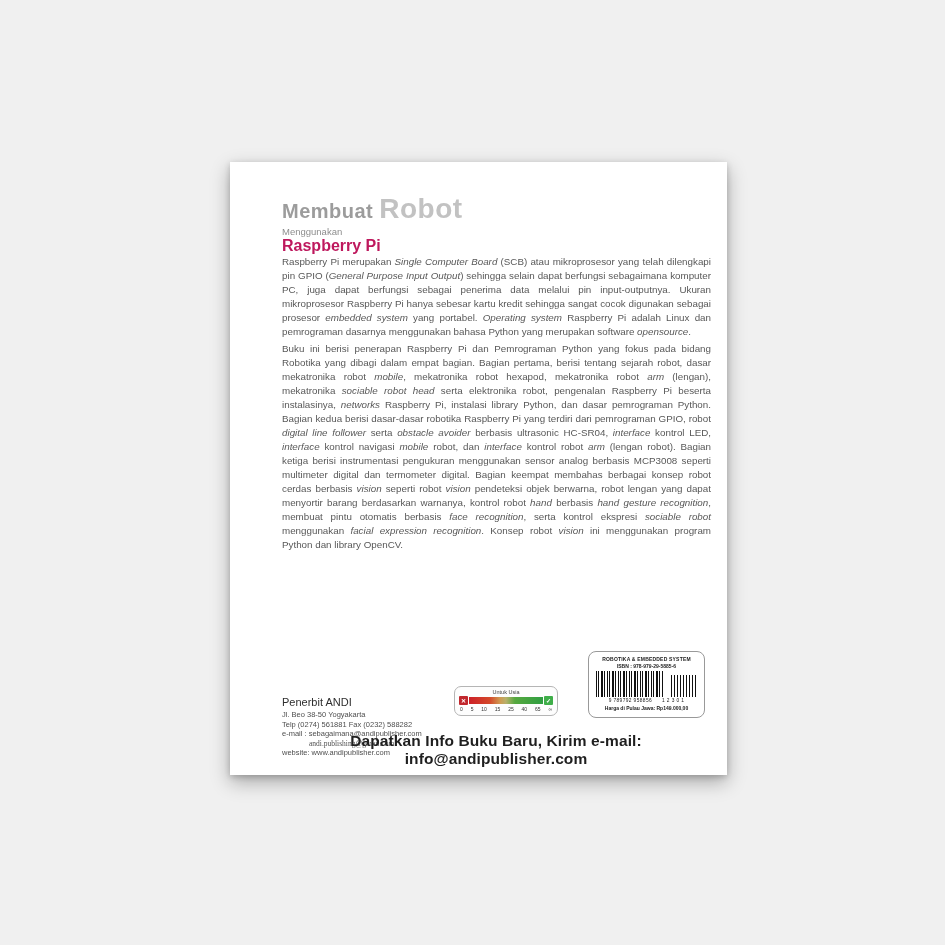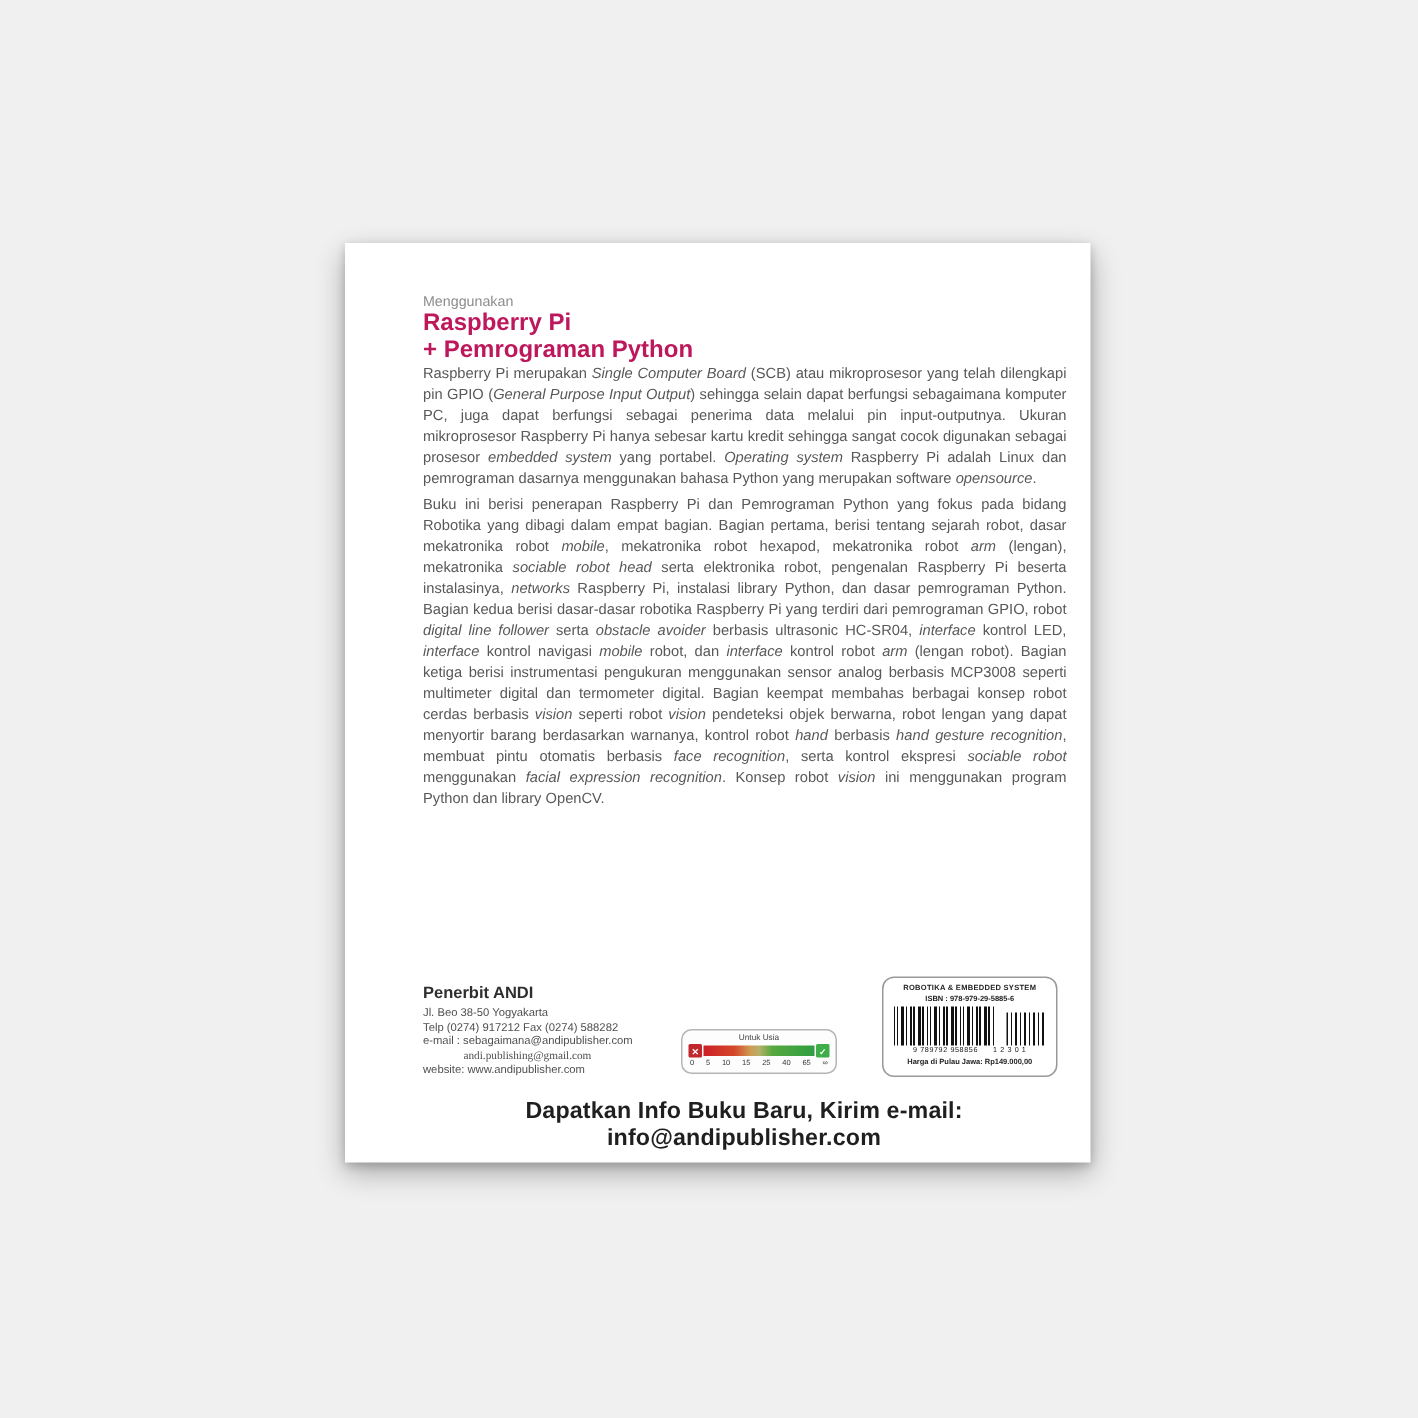--- a/index.html
+++ b/index.html
@@ -13,21 +13,21 @@
   .t-membuat{font-size:20px;font-weight:600;color:#9c9c9c;letter-spacing:.5px;}
   .t-robot{font-size:28px;font-weight:700;color:#c2c2c2;letter-spacing:.5px;margin-left:6px;}
   .t-meng{font-size:9.5px;color:#8d8d8d;margin-top:0;}
   .t-main{font-size:16px;font-weight:700;color:#be185d;line-height:18px;}
   
   .body-text{width:429px;}
   .para{font-size:9.8px;line-height:14px;color:#585858;text-align:justify;margin:0 0 3px 0;}
   .para .it{font-style:italic;}
   
   .publisher{position:absolute;left:52px;top:494px;}
-  .pub-name{font-size:11px;font-weight:700;color:#2e2e2e;margin-bottom:2px;}
+  .pub-name{font-size:11px;font-weight:400;color:#2e2e2e;margin-bottom:2px;margin-top:40px;}
   .pub-line{font-size:7.5px;color:#4f4f4f;line-height:9.6px;}
   .pub-indent{padding-left:27px;font-family:Liberation Serif, serif;}
   
   .age{position:absolute;left:224px;top:524px;width:104px;border:1px solid #b5b5b5;
        border-radius:7px;background:#fdfdfd;box-sizing:border-box;padding:2px 4px 3px;}
   .age-label{font-size:5.5px;color:#444;text-align:center;margin-bottom:1px;}
   .age-bar{display:flex;align-items:center;height:9px;}
   .age-x,.age-ok{width:9px;height:9px;display:flex;align-items:center;justify-content:center;
                  color:#fff;font-size:6px;font-weight:700;border-radius:1px;flex:0 0 auto;}
   .age-x{background:#c1272d;}
@@ -51,33 +51,35 @@
   
   .footer-line{position:absolute;left:50px;top:570px;width:432px;
                font-size:15.5px;font-weight:700;color:#1f1f1f;letter-spacing:.1px;text-align:center;}
 </style>
 </head>
 <body>
 
 <div class="canvas">
   <div class="cover">
 
+    <div class="t-row">
+      <span class="t-membuat">Membuat</span><span class="t-robot">Robot</span>
+    </div>
     <div class="t-meng">Menggunakan</div>
     <div class="t-main">Raspberry Pi</div>
-    <div class="t-main">+ Pemrograman Python</div>
 
     <div class="body-text">
       <p class="para"><span>Raspberry Pi merupakan </span><span class="it">Single Computer Board</span><span> (SCB) atau mikroprosesor yang telah dilengkapi pin GPIO (</span><span class="it">General Purpose Input Output</span><span>) sehingga selain dapat berfungsi sebagaimana komputer PC, juga dapat berfungsi sebagai penerima data melalui pin input-outputnya. Ukuran mikroprosesor Raspberry Pi hanya sebesar kartu kredit sehingga sangat cocok digunakan sebagai prosesor </span><span class="it">embedded system</span><span> yang portabel. </span><span class="it">Operating system</span><span> Raspberry Pi adalah Linux dan pemrograman dasarnya menggunakan bahasa Python yang merupakan software </span><span class="it">opensource</span><span>.</span></p>
       <p class="para"><span>Buku ini berisi penerapan Raspberry Pi dan Pemrograman Python yang fokus pada bidang Robotika yang dibagi dalam empat bagian. Bagian pertama, berisi tentang sejarah robot, dasar mekatronika robot </span><span class="it">mobile</span><span>, mekatronika robot hexapod, mekatronika robot </span><span class="it">arm</span><span> (lengan), mekatronika </span><span class="it">sociable robot head</span><span> serta elektronika robot, pengenalan Raspberry Pi beserta instalasinya, </span><span class="it">networks</span><span> Raspberry Pi, instalasi library Python, dan dasar pemrograman Python. Bagian kedua berisi dasar-dasar robotika Raspberry Pi yang terdiri dari pemrograman GPIO, robot </span><span class="it">digital line follower</span><span> serta </span><span class="it">obstacle avoider</span><span> berbasis ultrasonic HC-SR04, </span><span class="it">interface</span><span> kontrol LED, </span><span class="it">interface</span><span> kontrol navigasi </span><span class="it">mobile</span><span> robot, dan </span><span class="it">interface</span><span> kontrol robot </span><span class="it">arm</span><span> (lengan robot). Bagian ketiga berisi instrumentasi pengukuran menggunakan sensor analog berbasis MCP3008 seperti multimeter digital dan termometer digital. Bagian keempat membahas berbagai konsep robot cerdas berbasis </span><span class="it">vision</span><span> seperti robot </span><span class="it">vision</span><span> pendeteksi objek berwarna, robot lengan yang dapat menyortir barang berdasarkan warnanya, kontrol robot </span><span class="it">hand</span><span> berbasis </span><span class="it">hand gesture recognition</span><span>, membuat pintu otomatis berbasis </span><span class="it">face recognition</span><span>, serta kontrol ekspresi </span><span class="it">sociable robot</span><span> menggunakan </span><span class="it">facial expression recognition</span><span>. Konsep robot </span><span class="it">vision</span><span> ini menggunakan program Python dan library OpenCV.</span></p>
     </div>
 
     <div class="publisher">
       <div class="pub-name">Penerbit ANDI</div>
       <div class="pub-line">Jl. Beo 38-50 Yogyakarta</div>
-      <div class="pub-line">Telp (0274) 917212 Fax (0274) 588282</div>
+      <div class="pub-line">Telp (0274) 561881 Fax (0232) 588282</div>
       <div class="pub-line">e-mail  : sebagaimana@andipublisher.com</div>
       <div class="pub-line pub-indent">andi.publishing@gmail.com</div>
       <div class="pub-line">website: www.andipublisher.com</div>
     </div>
 
     <div class="age">
       <div class="age-label">Untuk Usia</div>
       <div class="age-bar">
         <span class="age-x">✕</span>
         <span class="age-grad"></span>

